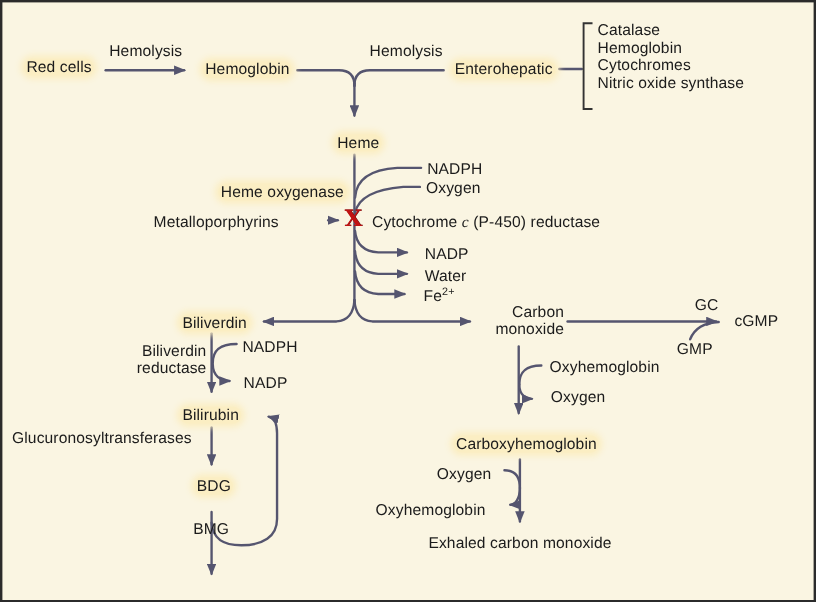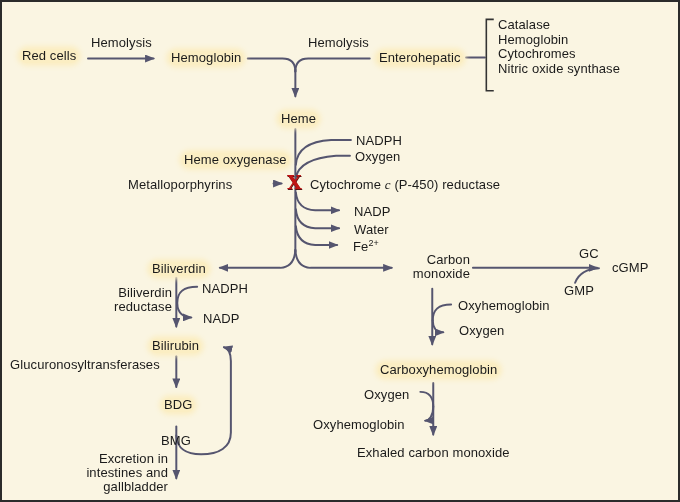--- a/index.html
+++ b/index.html
@@ -114,25 +114,20 @@
   <div class="lbl ctr" style="left:96px;top:284px;width:74px">
     <div>Biliverdin</div>
     <div>reductase</div>
   </div>
   <div class="lbl" style="left:200px;top:280px">NADPH</div>
   <div class="lbl" style="left:201px;top:310px">NADP</div>
   <div class="lbl hl" style="left:148px;top:337px">Bilirubin</div>
   <div class="lbl" style="left:8px;top:356px">Glucuronosyltransferases</div>
   <div class="lbl hl" style="left:160px;top:396px">BDG</div>
   <div class="lbl" style="left:159px;top:432px">BMG</div>
-  <div class="lbl ctr" style="left:76px;top:450px;width:90px">
-    <div>Excretion in</div>
-    <div>intestines and</div>
-    <div>gallbladder</div>
-  </div>
 
   <div class="lbl ctr" style="left:400px;top:251px;width:68px">
     <div>Carbon</div>
     <div>monoxide</div>
   </div>
   <div class="lbl" style="left:577px;top:245px">GC</div>
   <div class="lbl" style="left:610px;top:259px">cGMP</div>
   <div class="lbl" style="left:562px;top:282px">GMP</div>
   <div class="lbl" style="left:456px;top:297px">Oxyhemoglobin</div>
   <div class="lbl" style="left:457px;top:322px">Oxygen</div>

